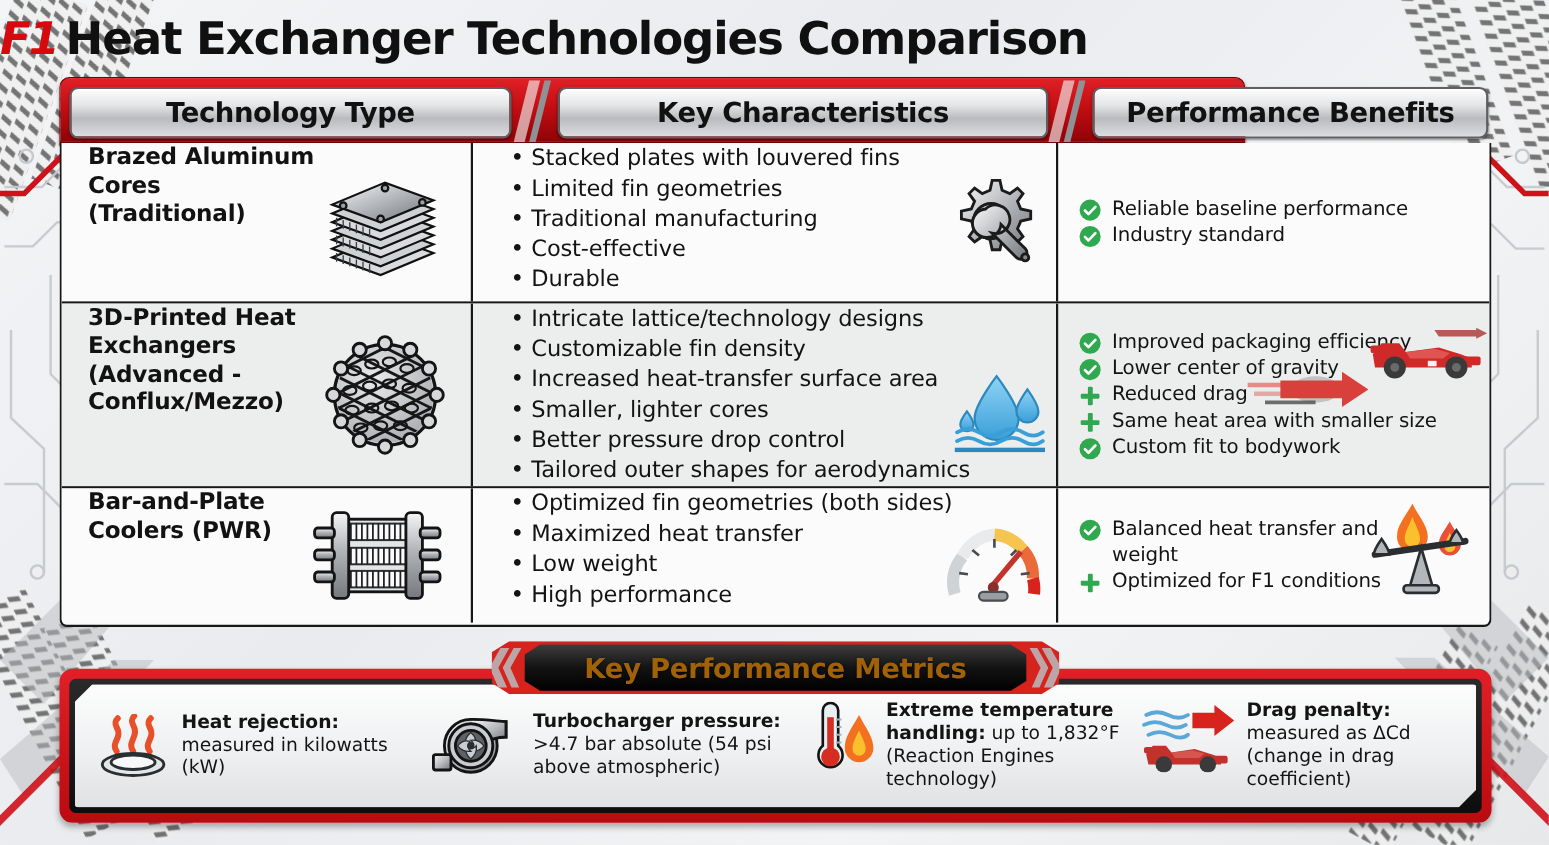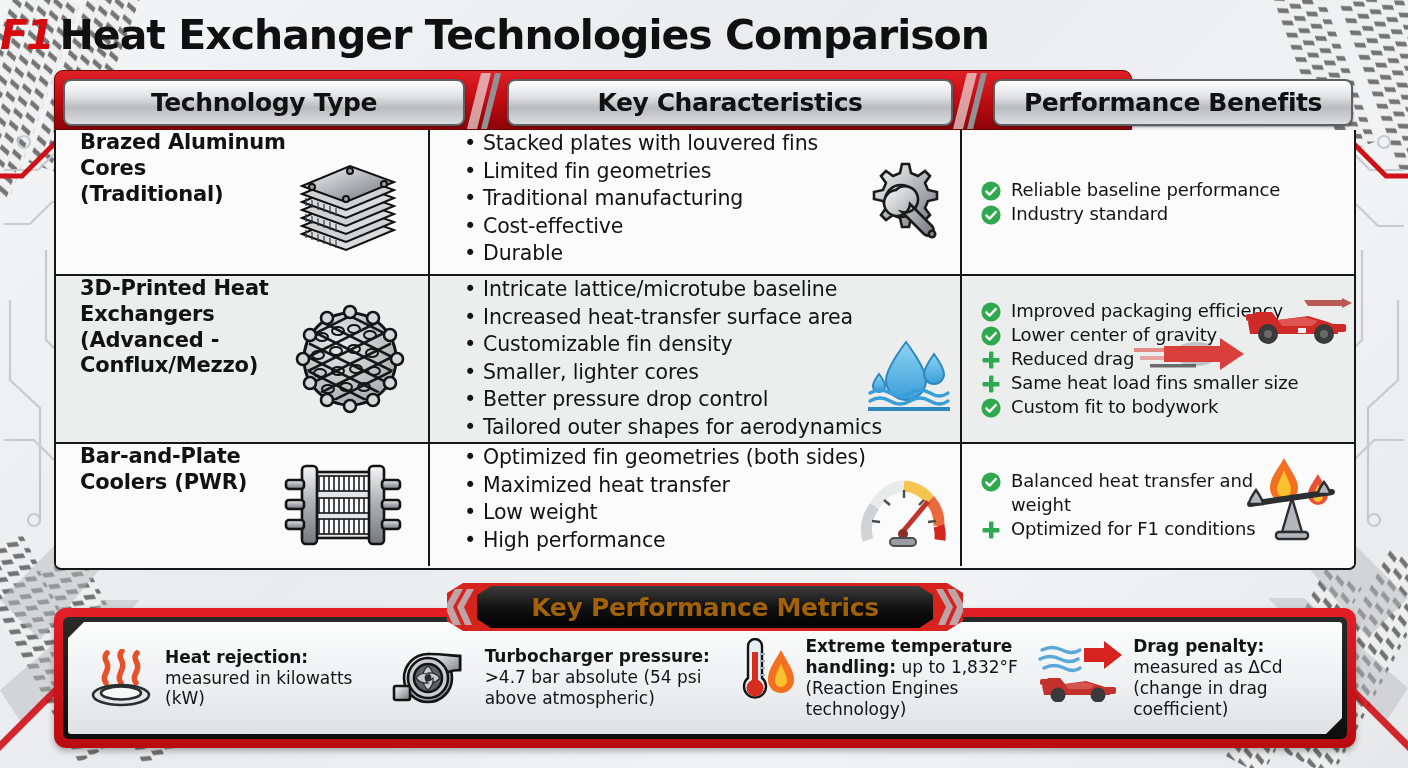--- a/index.html
+++ b/index.html
@@ -389,23 +389,23 @@
                   <circle cx="16" cy="80" r="6"></circle>
                 <circle cx="9" cy="56" r="6"></circle>
                   <circle cx="16" cy="32" r="6"></circle>
                   <circle cx="33" cy="15" r="6"></circle>
               </g>
             </g>
           </svg>
         </div>
         <div class="c2">
           <ul class="chars">
-            <li>Intricate lattice/microtube baseline</li>
+            <li>Intricate lattice/technology designs</li>
+            <li>Customizable fin density</li>
             <li>Increased heat-transfer surface area</li>
-            <li>Customizable fin density</li>
             <li>Smaller, lighter cores</li>
             <li>Better pressure drop control</li>
             <li>Tailored outer shapes for aerodynamics</li>
           </ul>
           <svg class="char-icon" style="right:8px;top:62px;" width="86" height="76" viewBox="0 0 86 76">
             <defs>
                 <linearGradient id="drp" x1="0" y1="0" x2="0" y2="1">
               <stop offset="0" stop-color="#8fd3f4"></stop>
                   <stop offset="1" stop-color="#3a9fd8"></stop>
                 </linearGradient>
@@ -441,21 +441,21 @@
                 <rect x="9" y="2.5" width="4.4" height="17" rx="1" fill="#2fa84f"></rect>
                 <rect x="2.5" y="9" width="17" height="4.4" rx="1" fill="#2fa84f"></rect>
               </svg>
               <span>Reduced drag</span>
             </li>
             <li>
               <svg class="mk" viewBox="0 0 22 22">
                 <rect x="9" y="2.5" width="4.4" height="17" rx="1" fill="#2fa84f"></rect>
                 <rect x="2.5" y="9" width="17" height="4.4" rx="1" fill="#2fa84f"></rect>
               </svg>
-              <span>Same heat load fins smaller size</span>
+              <span>Same heat area with smaller size</span>
             </li>
             <li>
               <svg class="mk" viewBox="0 0 22 22">
                 <circle cx="11" cy="11" r="9.6" fill="#2fa84f"></circle>
                 <path d="M6.3 11.4 l3.2 3.2 l6.3 -6.6" stroke="#fff" stroke-width="2.4" fill="none" stroke-linecap="round" stroke-linejoin="round"></path>
               </svg>
               <span>Custom fit to bodywork</span>
             </li>
           </ul>
           <svg class="ben-icon" style="right:2px;top:20px;" width="110" height="52" viewBox="0 0 110 52">

